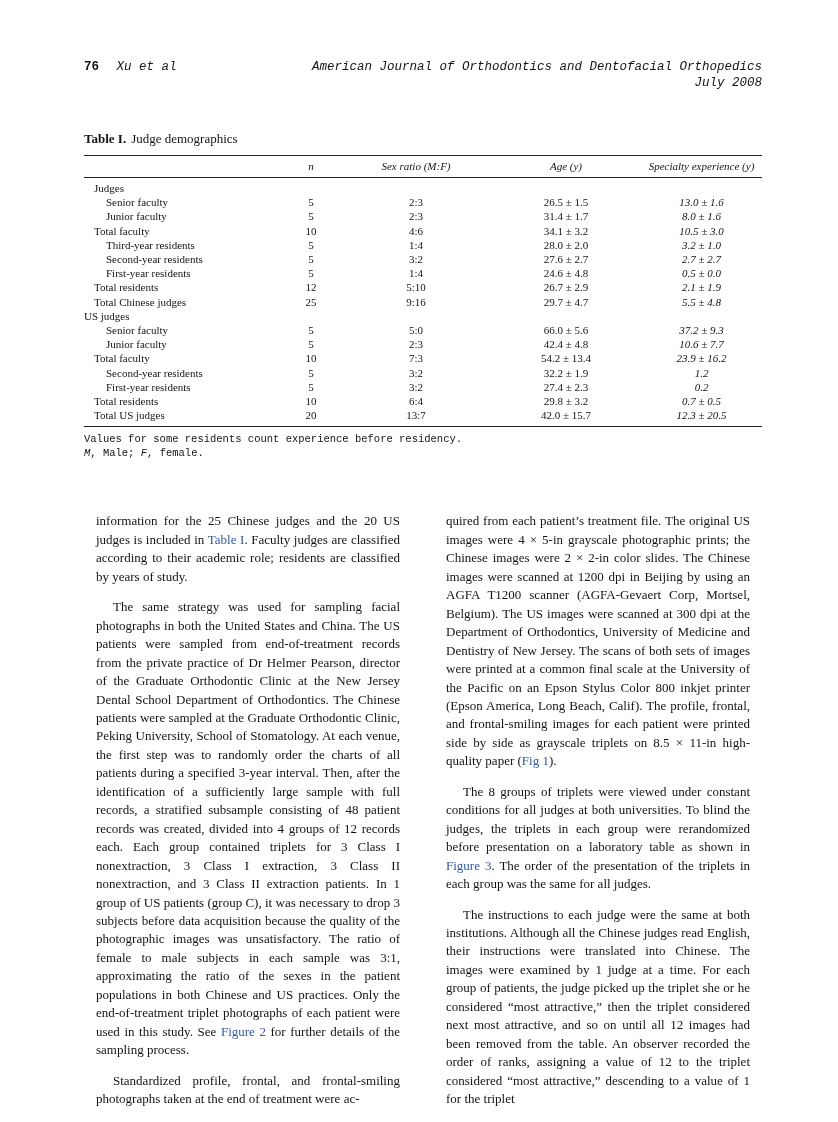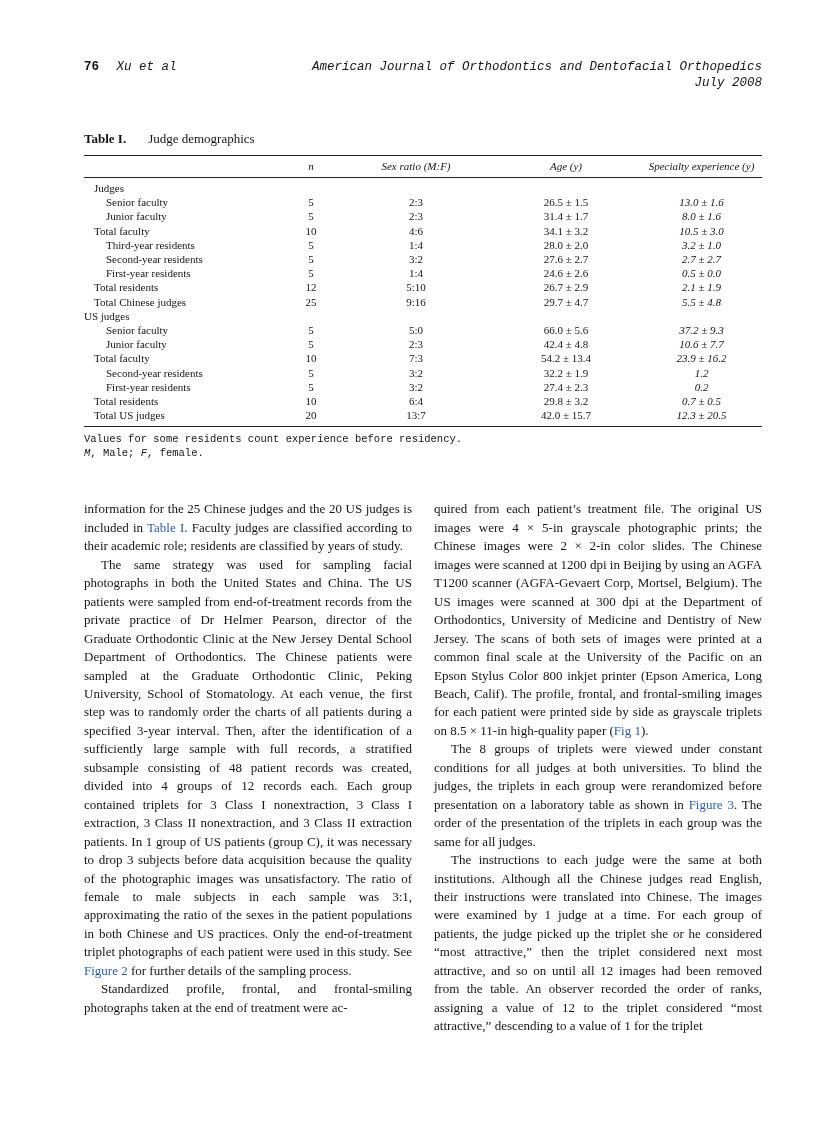--- a/index.html
+++ b/index.html
@@ -22,21 +22,21 @@
     font-family: Liberation Mono, monospace;
   }
   .header-left { white-space: nowrap; }
   .page-num { font-weight: bold; margin-right: 10px; }
   .authors { font-style: italic; }
   .header-right { text-align: right; font-style: italic; }
 
   .table-section { margin-top: 40px; }
   .table-caption { font-size: 13px; }
   .caption-label { font-weight: bold; }
-  .caption-title { margin-left: 22px; }
+  .caption-title { margin-left: 5px; }
 
   table.data-table {
     width: 100%;
     border-collapse: collapse;
     margin-top: 8px;
     border-top: 1px solid #222;
     border-bottom: 1px solid #222;
     font-size: 11px;
   }
   thead th {
@@ -57,21 +57,21 @@
   td.indent-0 { padding-left: 0; }
   td.indent-1 { padding-left: 10px; }
   td.indent-2 { padding-left: 22px; }
 
   .footnotes { margin-top: 6px; font-size: 10.5px; line-height: 13.5px; }
   .footnote-line { white-space: normal; font-family: Liberation Mono, monospace; }
 
   .body-columns { display: flex; gap: 22px; margin-top: 40px; }
   .col { flex: 1 1 0; min-width: 0; }
   .body-para {
-    margin: 0;
+    margin: 12px;
     font-size: 13px;
     line-height: 18.45px;
     text-align: justify;
   }
   .body-para.indented { text-indent: 17px; }
   a.ref-link { color: var(--link-color, #2d59b0); text-decoration: none; cursor: pointer; }
 </style>
 </head>
 <body>
 
@@ -142,21 +142,21 @@
             <td class="col-0 indent-2">Second-year residents</td>
             <td class="col-1">5</td>
             <td class="col-2">3:2</td>
             <td class="col-3">27.6 ± 2.7</td>
             <td class="col-4">2.7 ± 2.7</td>
           </tr>
           <tr>
             <td class="col-0 indent-2">First-year residents</td>
             <td class="col-1">5</td>
             <td class="col-2">1:4</td>
-            <td class="col-3">24.6 ± 2.6</td>
+            <td class="col-3">24.6 ± 4.8</td>
             <td class="col-4">0.5 ± 0.0</td>
           </tr>
           <tr>
             <td class="col-0 indent-1">Total residents</td>
             <td class="col-1">12</td>
             <td class="col-2">5:10</td>
             <td class="col-3">26.7 ± 2.9</td>
             <td class="col-4">2.1 ± 1.9</td>
           </tr>
           <tr>

